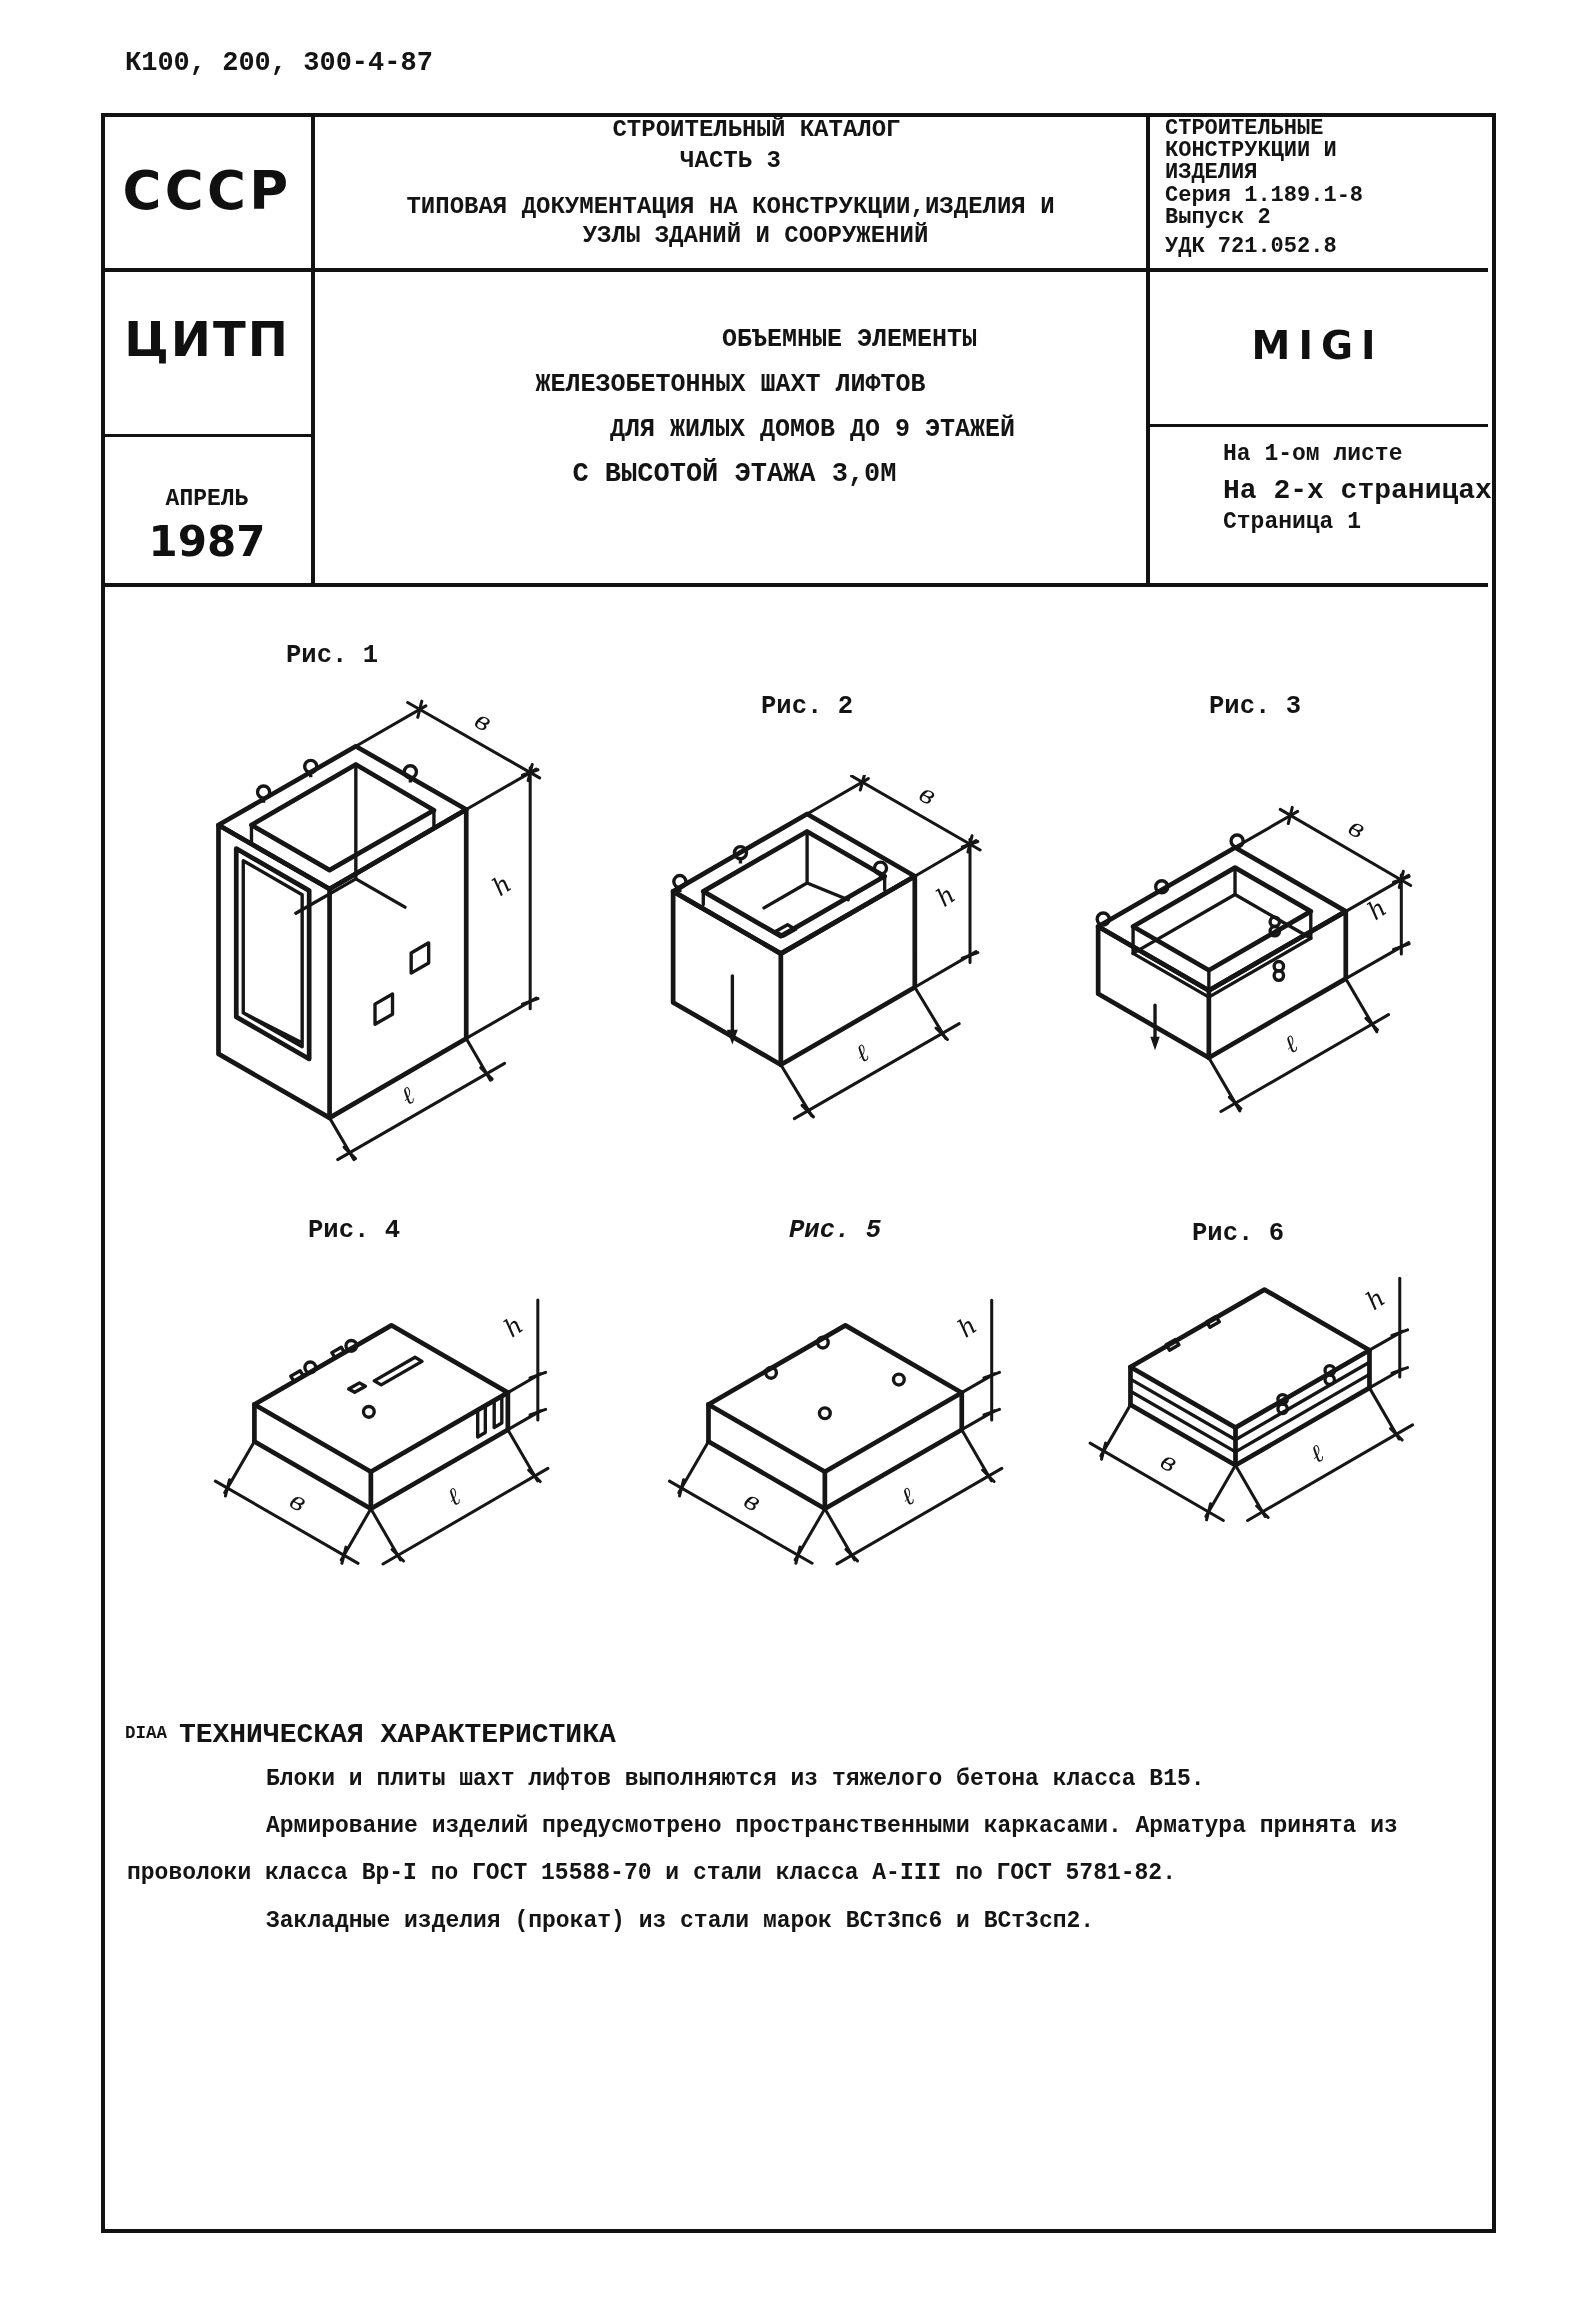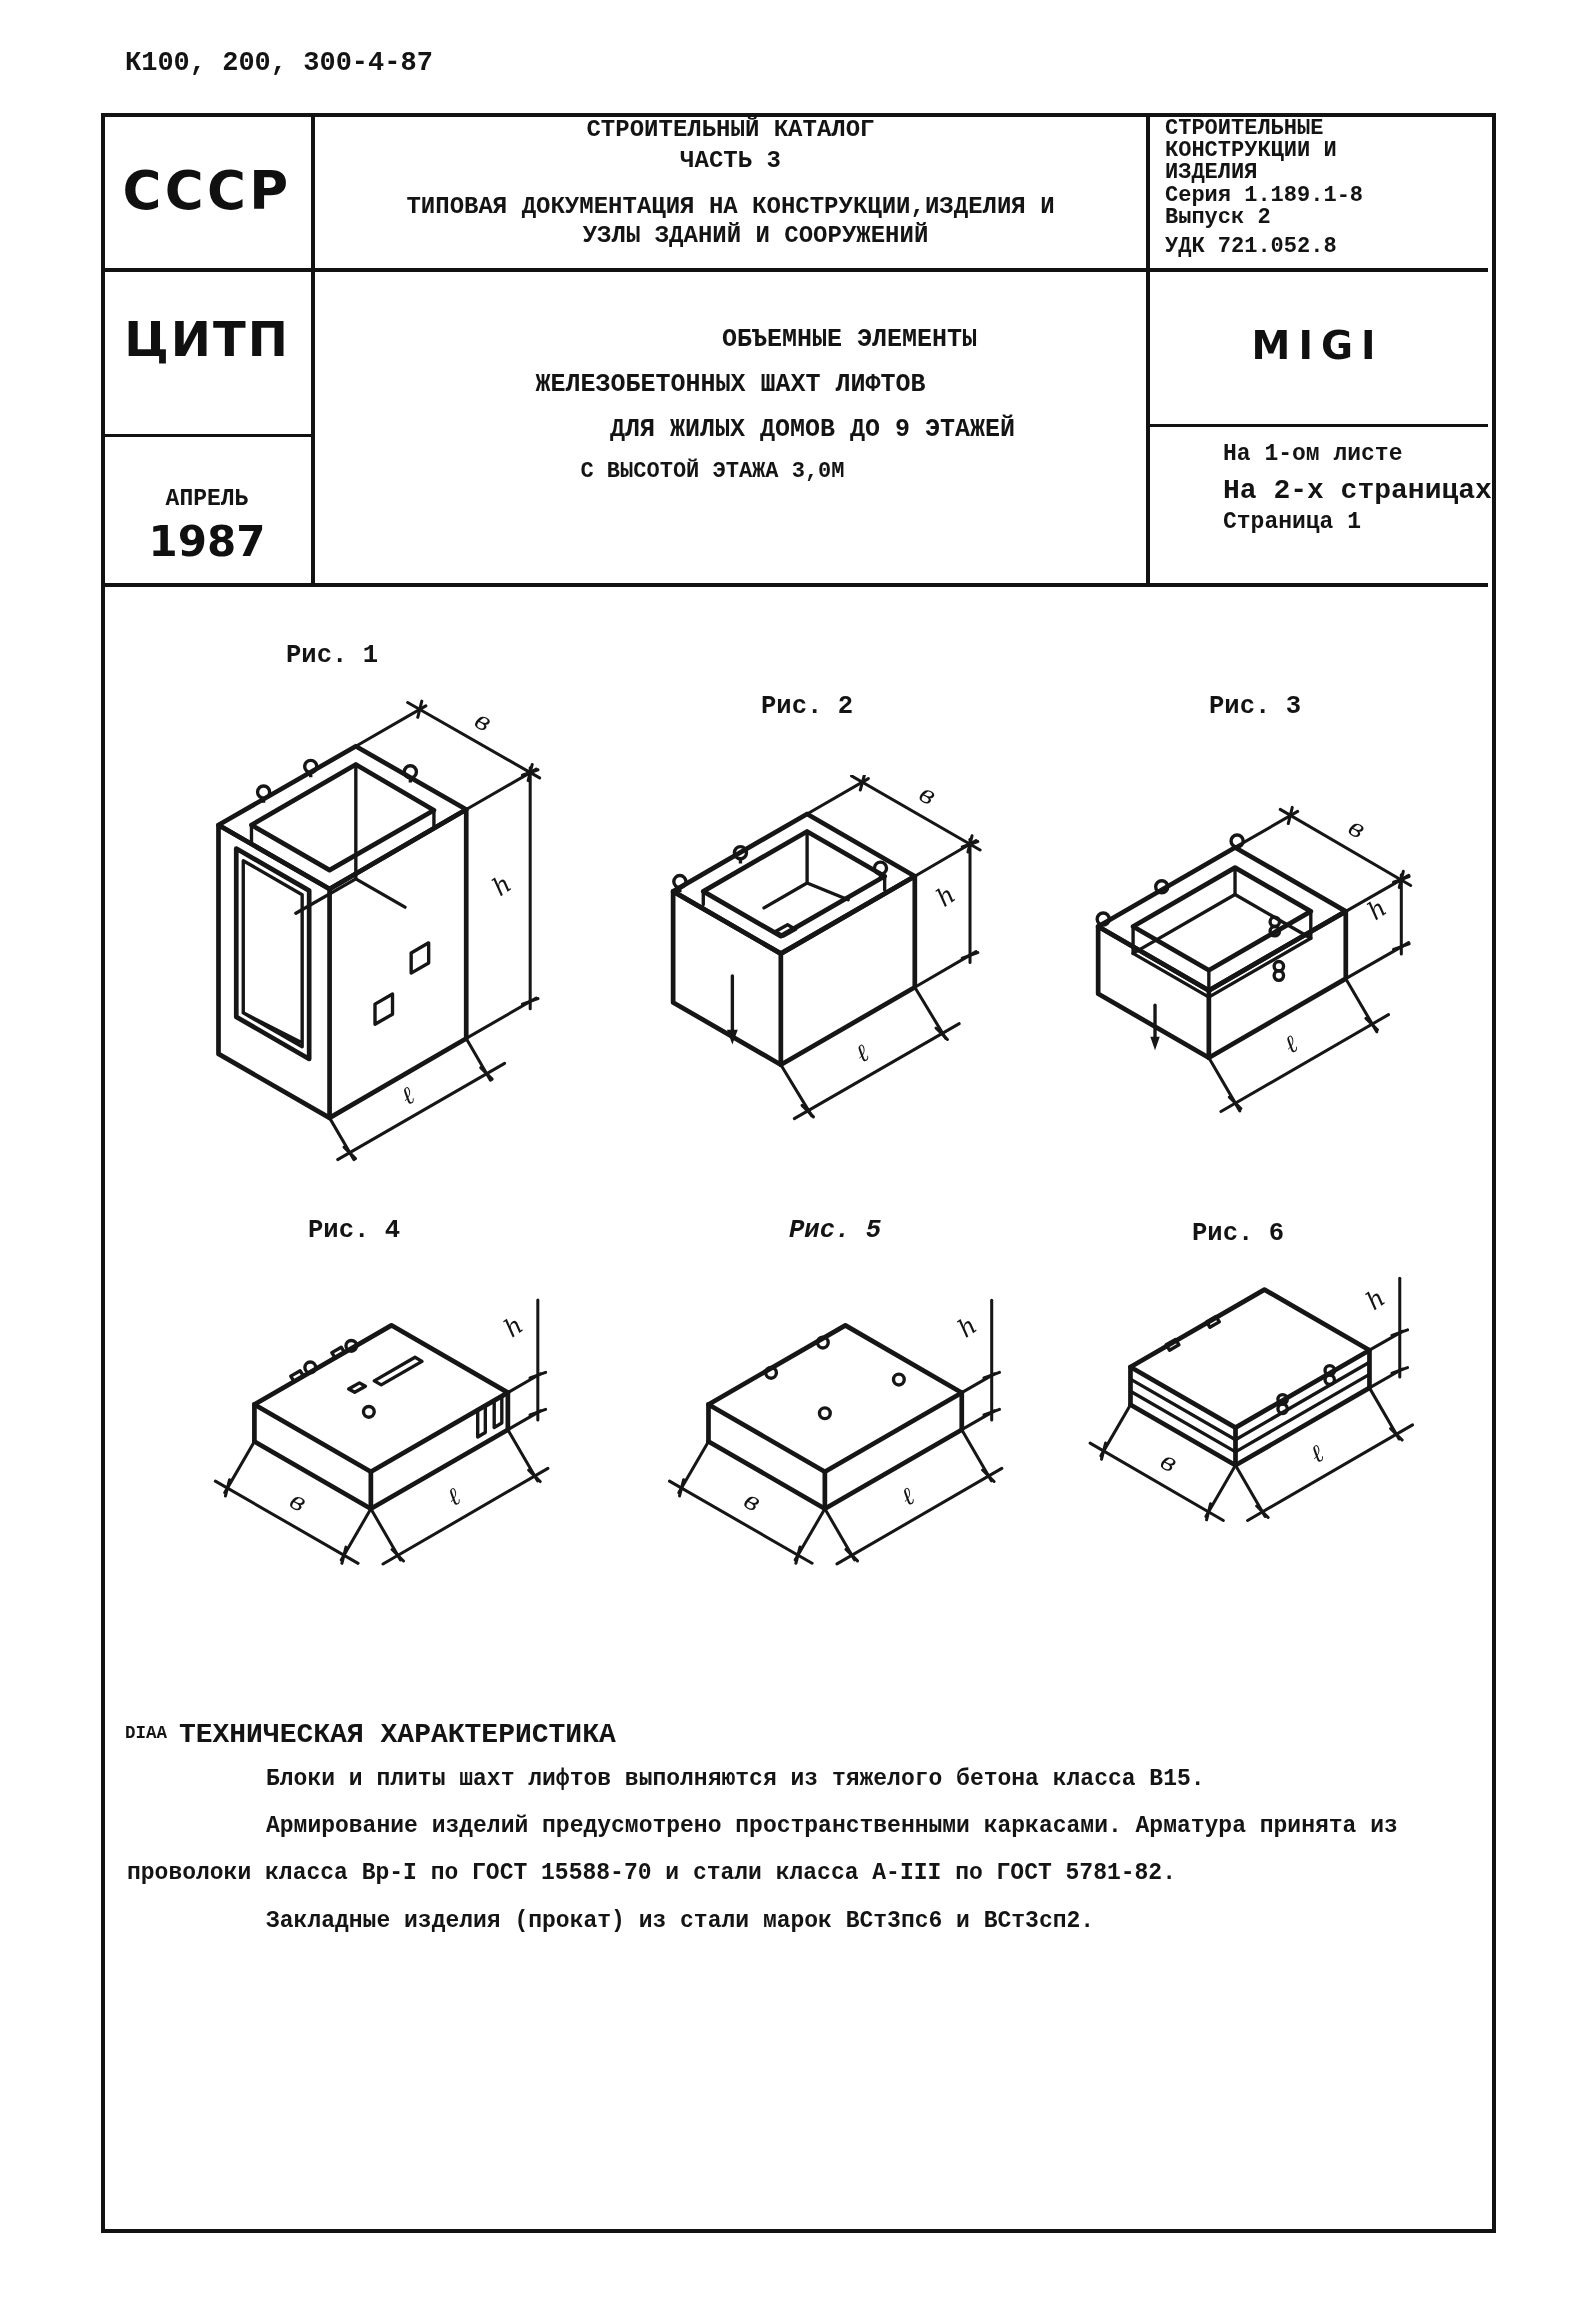--- a/index.html
+++ b/index.html
@@ -34,36 +34,36 @@
   <div class="vline" style="left:311px;top:113px;width:4px;height:474px;"></div>
   <div class="vline" style="left:1146px;top:113px;width:4px;height:474px;"></div>
   <div class="hline" style="left:101px;top:434px;width:214px;height:3.4px;"></div>
   <div class="hline" style="left:1146px;top:424px;width:342px;height:3.4px;"></div>
 
   <div class="abs big ctr" style="left:101px;top:160px;width:212px;font-size:53px;letter-spacing:3.4px;">СССР</div>
   <div class="abs big ctr" style="left:101px;top:311px;width:212px;font-size:48px;letter-spacing:2px;">ЦИТП</div>
   <div class="abs tw ctr" style="left:101px;top:486px;width:212px;font-size:23px;">АПРЕЛЬ</div>
   <div class="abs big ctr" style="left:101px;top:517px;width:212px;font-size:42px;">1987</div>
 
-  <div class="abs tw ctr" style="left:315px;top:116px;width:831px;font-size:24px;">СТРОИТЕЛЬНЫЙ КАТАЛОГ</div>
+  <div class="abs tw ctr" style="left:315px;top:116px;width:831px;font-size:24px;padding-left:26px;">СТРОИТЕЛЬНЫЙ КАТАЛОГ</div>
   <div class="abs tw ctr" style="left:315px;top:147px;width:831px;font-size:24px;">ЧАСТЬ 3</div>
   <div class="abs tw ctr" style="left:315px;top:193px;width:831px;font-size:24px;">ТИПОВАЯ ДОКУМЕНТАЦИЯ НА КОНСТРУКЦИИ,ИЗДЕЛИЯ И</div>
   <div class="abs tw ctr" style="left:315px;top:222px;width:831px;font-size:24px;padding-left:25px;">УЗЛЫ ЗДАНИЙ И СООРУЖЕНИЙ</div>
 
   <div class="abs tw" style="left:1165px;top:116px;font-size:22px;">СТРОИТЕЛЬНЫЕ</div>
   <div class="abs tw" style="left:1165px;top:138px;font-size:22px;">КОНСТРУКЦИИ И</div>
   <div class="abs tw" style="left:1165px;top:160px;font-size:22px;">ИЗДЕЛИЯ</div>
   <div class="abs tw" style="left:1165px;top:183px;font-size:22px;">Серия 1.189.1-8</div>
   <div class="abs tw" style="left:1165px;top:205px;font-size:22px;">Выпуск 2</div>
   <div class="abs tw" style="left:1165px;top:234px;font-size:22px;">УДК 721.052.8</div>
 
   <div class="abs tw ctr" style="left:315px;top:325px;width:985px;font-size:25px;margin-left:42px;">ОБЪЕМНЫЕ ЭЛЕМЕНТЫ</div>
   <div class="abs tw ctr" style="left:315px;top:370px;width:831px;font-size:25px;">ЖЕЛЕЗОБЕТОННЫХ ШАХТ ЛИФТОВ</div>
   <div class="abs tw ctr" style="left:315px;top:415px;width:995px;font-size:25px;">ДЛЯ ЖИЛЫХ ДОМОВ ДО 9 ЭТАЖЕЙ</div>
-  <div class="abs tw ctr" style="left:297px;top:459px;width:831px;font-size:22px;">С ВЫСОТОЙ ЭТАЖА 3,0М</div>
+  <div class="abs tw ctr" style="left:319px;top:459px;width:831px;font-size:27px;">С ВЫСОТОЙ ЭТАЖА 3,0М</div>
 
   <div class="abs big ctr" style="left:1148px;top:323px;width:339px;font-size:39px;letter-spacing:8px;">MIGI</div>
   <div class="abs tw" style="left:1223px;top:441px;font-size:23px;">На 1-ом листе</div>
   <div class="abs tw" style="left:1223px;top:475px;font-size:28px;">На 2-х страницах</div>
   <div class="abs tw" style="left:1223px;top:509px;font-size:23px;">Страница 1</div>
 
   <div class="abs tw cap" style="left:286px;top:641px;">Рис. 1</div>
   <div class="abs tw cap" style="left:761px;top:692px;">Рис. 2</div>
   <div class="abs tw cap" style="left:1209px;top:692px;">Рис. 3</div>
   <div class="abs tw cap" style="left:308px;top:1216px;">Рис. 4</div>

